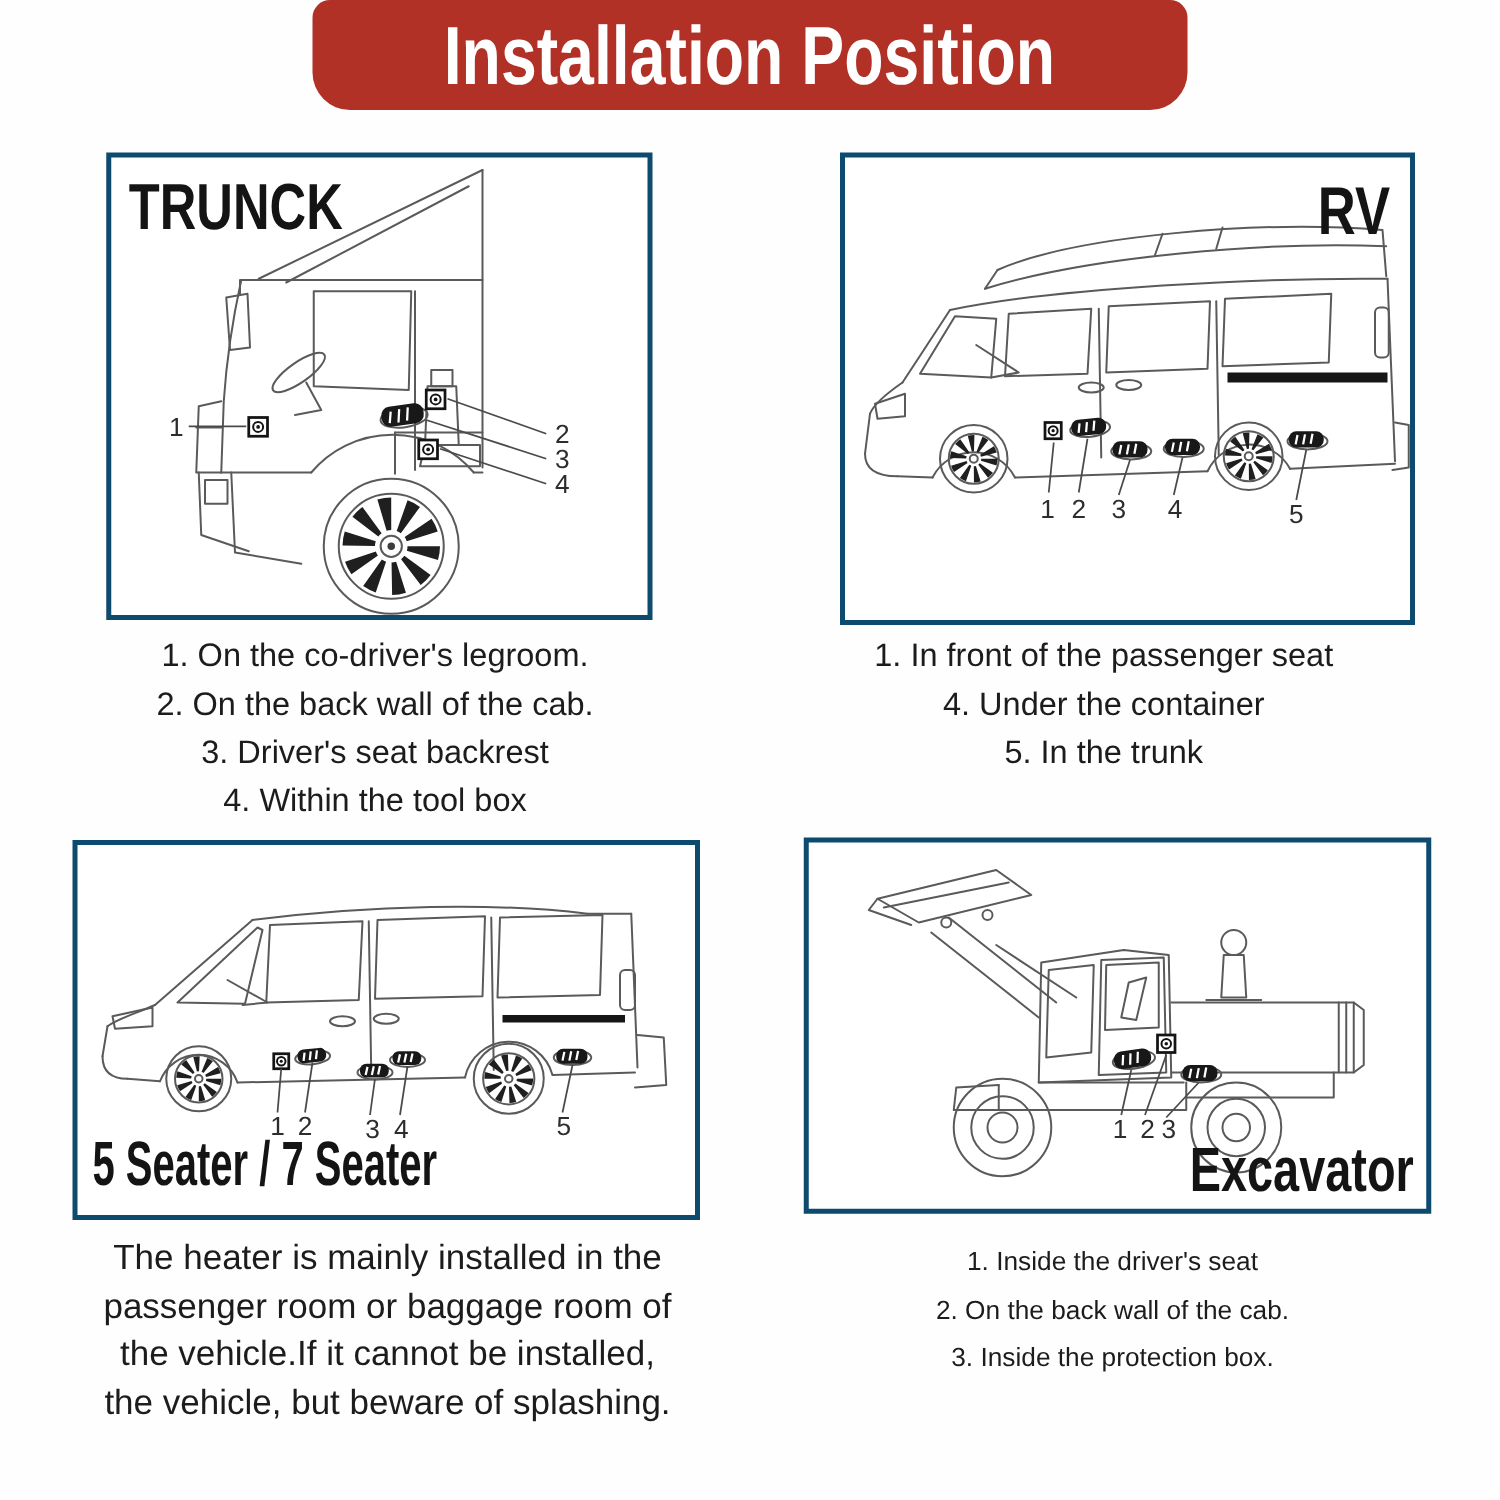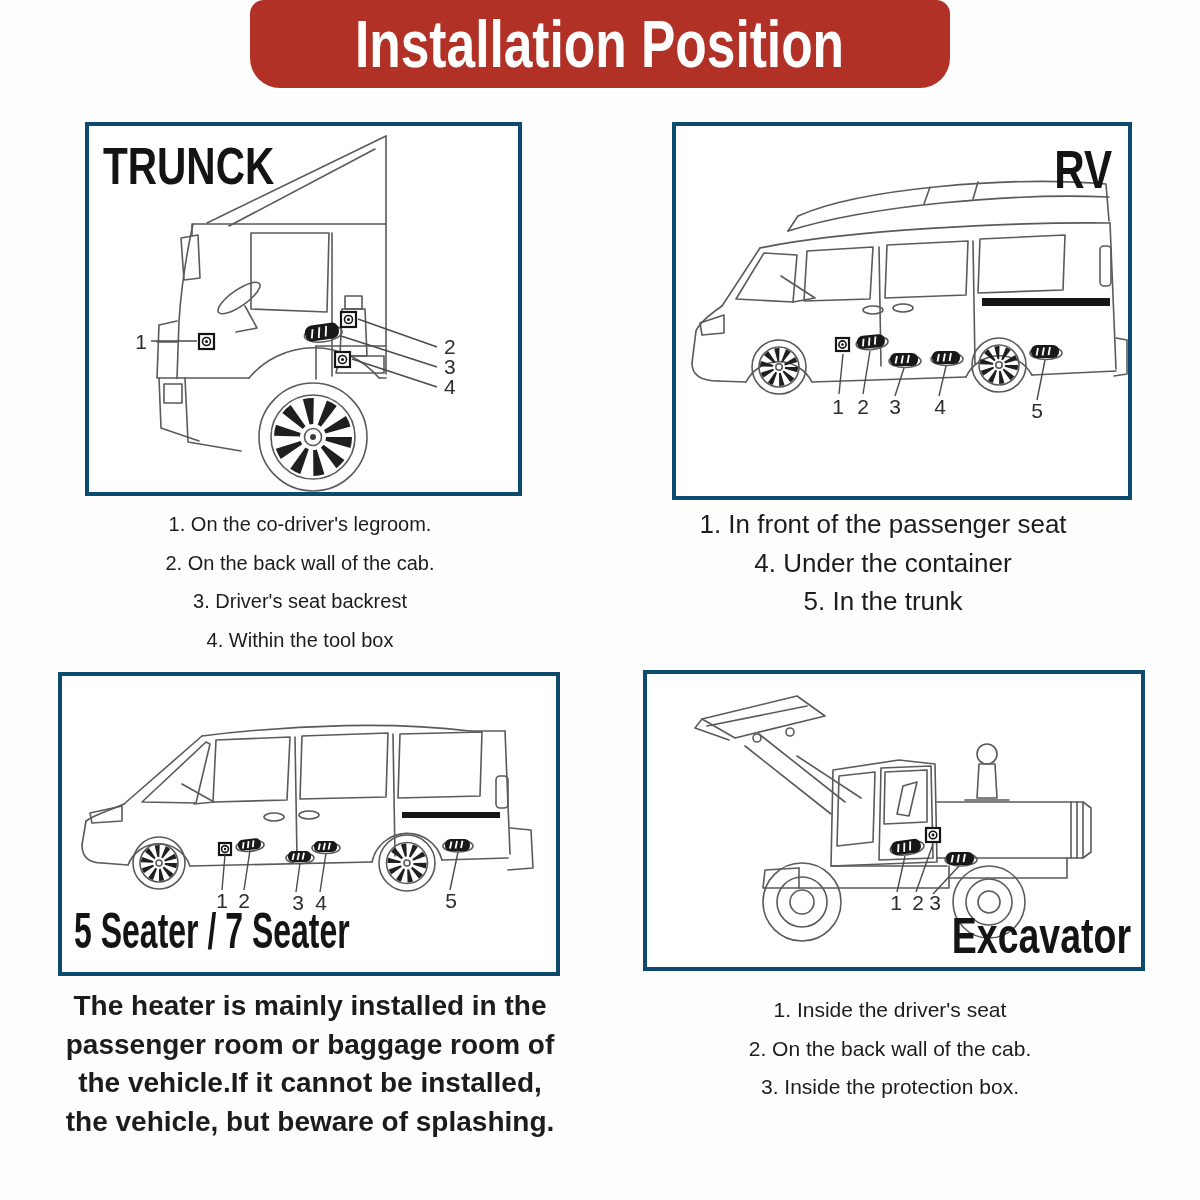--- a/index.html
+++ b/index.html
@@ -27,23 +27,23 @@
   .panel-label {
     position:absolute; font-weight:800; color:#141414; white-space:nowrap; z-index:2;
   }
   #label-trunck    { left:14px;  top:10px;   font-size:52px; transform:scaleX(0.78); transform-origin:left; }
   #label-rv        { right:16px; top:12px;   font-size:54px; transform:scaleX(0.78); transform-origin:right; }
   #label-seater    { left:12px;  bottom:12px; font-size:50px; transform:scaleX(0.64); transform-origin:left; }
   #label-excavator { right:10px; bottom:2px; font-size:50px; transform:scaleX(0.75); transform-origin:right; }
   
   .notes { position:absolute; text-align:center; color:#1c1c1c; }
   .notes div { line-height:38.5px; white-space:nowrap; }
-  #notes-trunck    { left:60px;  top:505px; width:480px; font-size:20px; }
+  #notes-trunck    { left:60px;  top:505px; width:480px; font-size:26px; }
   #notes-rv        { left:595px; top:505px; width:576px; font-size:26px; }
-  #notes-seater    { left:40px;  top:987px; width:540px; font-size:28px;font-weight:bold; }
+  #notes-seater    { left:40px;  top:987px; width:540px; font-size:28px; }
   #notes-excavator { left:640px; top:991px; width:500px; font-size:21px; }
   
   .line, .line * { fill:none; stroke:#5a5a5a; stroke-width:1.6; stroke-linejoin:round; stroke-linecap:round; }
   .spokes { fill:none; stroke:#1f1f1f; }
   .leader { stroke:#4a4a4a; stroke-width:1.4; fill:none; }
   .num { font-family:"Liberation Sans",sans-serif; font-size:21px; fill:#2d2d2d; }
   .dark { fill:#181818; stroke:none; }
   .slit { stroke:#ffffff; stroke-width:1.8; fill:none; }
   .marker-box { fill:#ffffff; stroke:#141414; stroke-width:2.2; }
   .ring { fill:#ffffff; stroke:#141414; stroke-width:1.6; }

